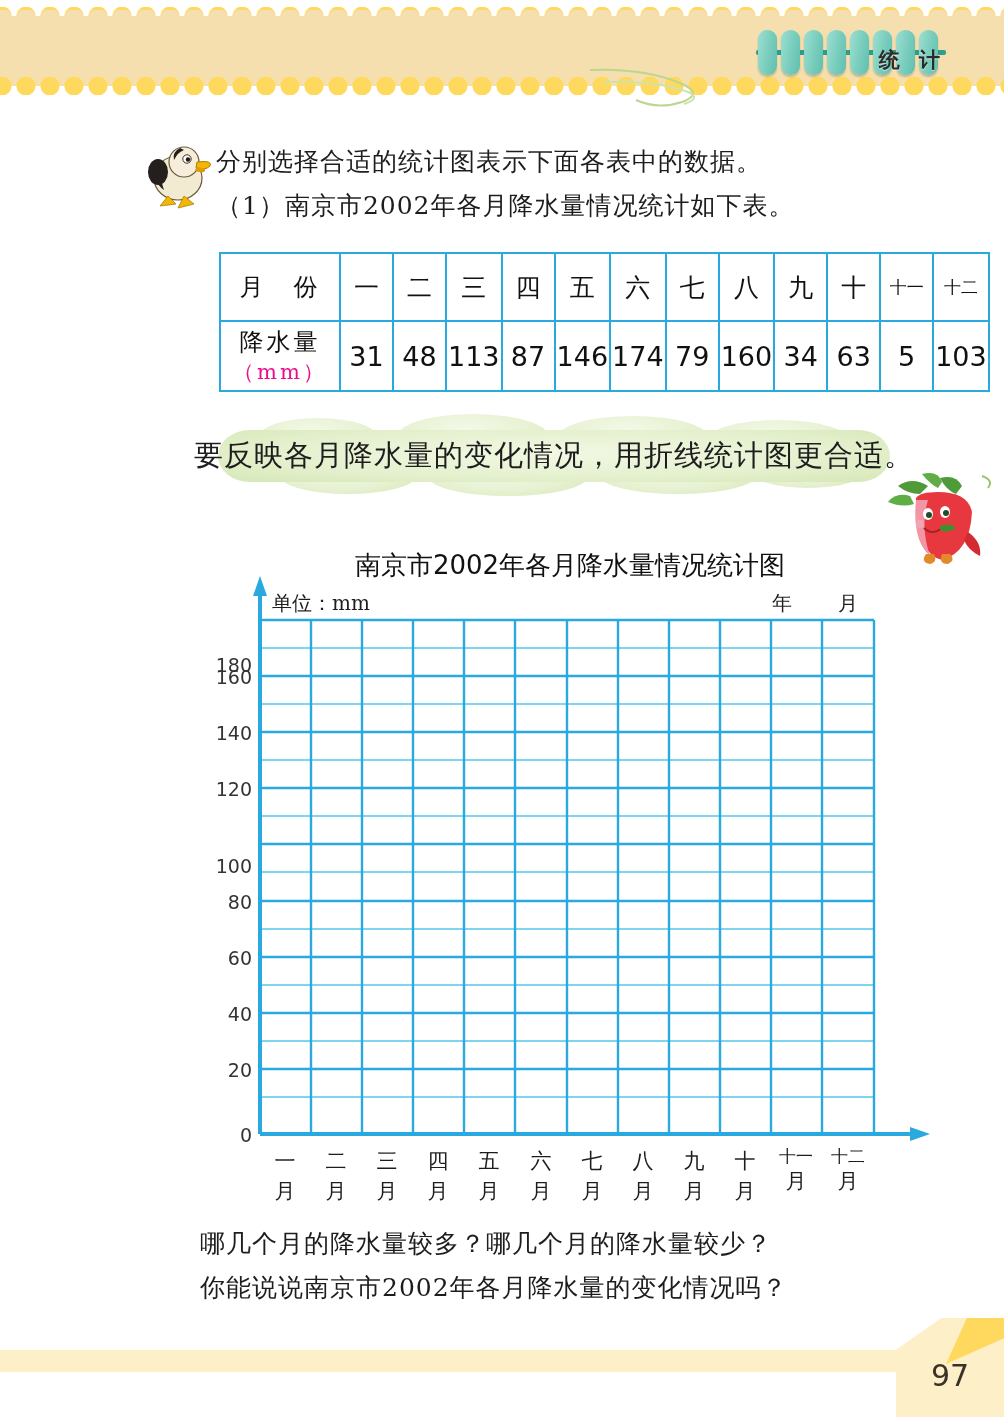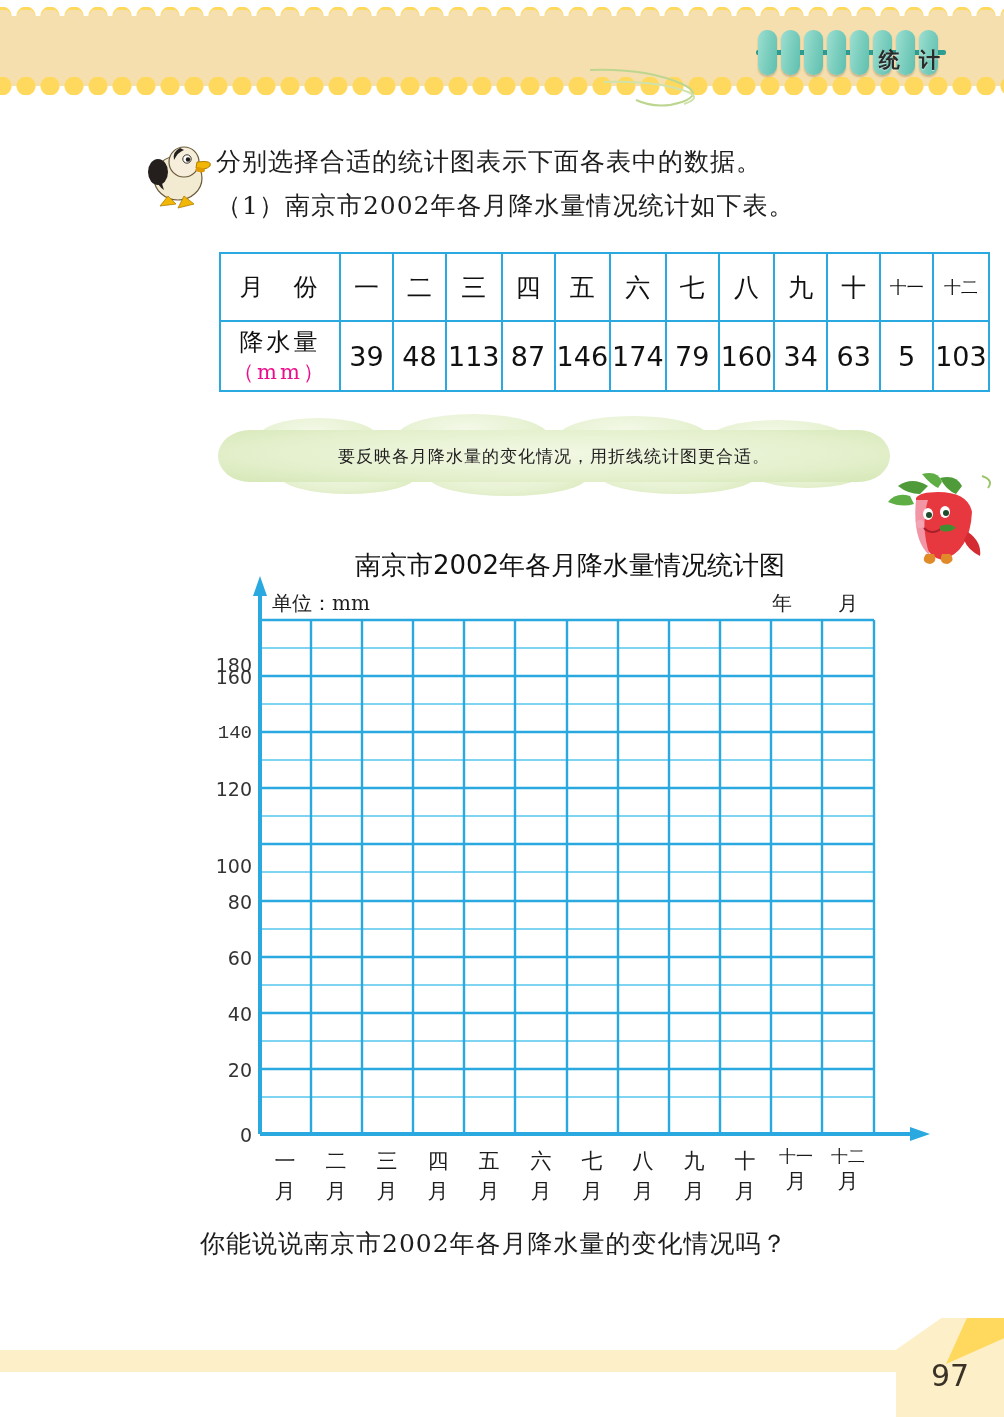--- a/index.html
+++ b/index.html
@@ -122,21 +122,21 @@
     background:radial-gradient(ellipse at 50% 45%, #f2f8e4 0%, #e4f0cd 62%, #d5e7b5 100%);
     border-radius:32px/26px;
   }
   .bubble-lobe{
     position:absolute;border-radius:50%;
     background:radial-gradient(ellipse at 45% 35%, #f4f9e8 0%, #e6f1d1 60%, #d4e6b2 100%);
   }
   .bubble-text{
     position:absolute;left:0;top:0;width:672px;height:64px;
     display:flex;align-items:center;justify-content:center;
-    font-size:17px;color:#1d1d1d;letter-spacing:1px;
+    font-size:29px;color:#1d1d1d;letter-spacing:1px;
     font-family:"DejaVu Serif","Liberation Serif",serif;
     z-index:3;white-space:nowrap;text-align:center;
   }
   .bubble-tail{
     position:absolute;left:586px;top:66px;width:130px;height:46px;z-index:2;
   }
   .radish{position:absolute;left:876px;top:470px;width:120px;height:96px;}
 
   
   .chart-title{
@@ -236,21 +236,21 @@
     <td class="hcell">九</td>
     <td class="hcell">十</td>
     <td class="hcell two"><span>十一</span></td>
     <td class="hcell two"><span>十二</span></td>
   </tr>
   <tr>
     <td class="rowhead">
       <span class="rowhead-label">降水量</span>
       <span class="unit-mm">（mm）</span>
     </td>
-    <td class="vcell">39</td>
+    <td class="vcell">31</td>
     <td class="vcell">48</td>
     <td class="vcell">113</td>
     <td class="vcell">87</td>
     <td class="vcell">146</td>
     <td class="vcell">174</td>
     <td class="vcell">79</td>
     <td class="vcell">160</td>
     <td class="vcell">34</td>
     <td class="vcell">63</td>
     <td class="vcell">5</td>
@@ -344,21 +344,21 @@
 
   <line x1="260" y1="590" x2="260" y2="1134" stroke="#29a9e0" stroke-width="4"></line>
   <polygon points="260,576 253,596 267,596" fill="#29a9e0"></polygon>
 
   <line x1="260" y1="1134" x2="916" y2="1134" stroke="#29a9e0" stroke-width="4"></line>
   <polygon points="930,1134 910,1127 910,1141" fill="#29a9e0"></polygon>
 </svg>
 
 <div class="ytick" style="left:206px;top:610px;margin-top:44px;">180</div>
 <div class="ytick" style="left:206px;top:666px;">160</div>
-<div class="ytick" style="left:206px;top:722px;font-family:Liberation Mono, monospace;">140</div>
+<div class="ytick" style="left:206px;top:722px;">140</div>
 <div class="ytick" style="left:206px;top:778px;">120</div>
 <div class="ytick" style="left:206px;top:834px;margin-top:21px;">100</div>
 <div class="ytick" style="left:206px;top:891px;">80</div>
 <div class="ytick" style="left:206px;top:947px;">60</div>
 <div class="ytick" style="left:206px;top:1003px;">40</div>
 <div class="ytick" style="left:206px;top:1059px;">20</div>
 <div class="ytick" style="left:206px;top:1124px;">0</div>
 
 <div class="xtick" style="left:259px;top:1146px;">
   <span>一</span>
@@ -403,19 +403,20 @@
 <div class="xtick" style="left:770px;top:1146px;font-size:17px;line-height:21px;">
   <span>十一</span>
   <span style="font-size:21px;line-height:28px;">月</span>
 </div>
 <div class="xtick" style="left:822px;top:1146px;font-size:17px;line-height:21px;">
   <span>十二</span>
   <span style="font-size:21px;line-height:28px;">月</span>
 </div>
 
 <div class="questions">
+  <div>哪几个月的降水量较多？哪几个月的降水量较少？</div>
   <div>你能说说南京市2002年各月降水量的变化情况吗？</div>
 </div>
 
 <div class="bottom-band"></div>
 <div class="corner-fold"></div>
 <div class="corner-strip"></div>
 <div class="page-number">97</div>
 
 </body></html>

